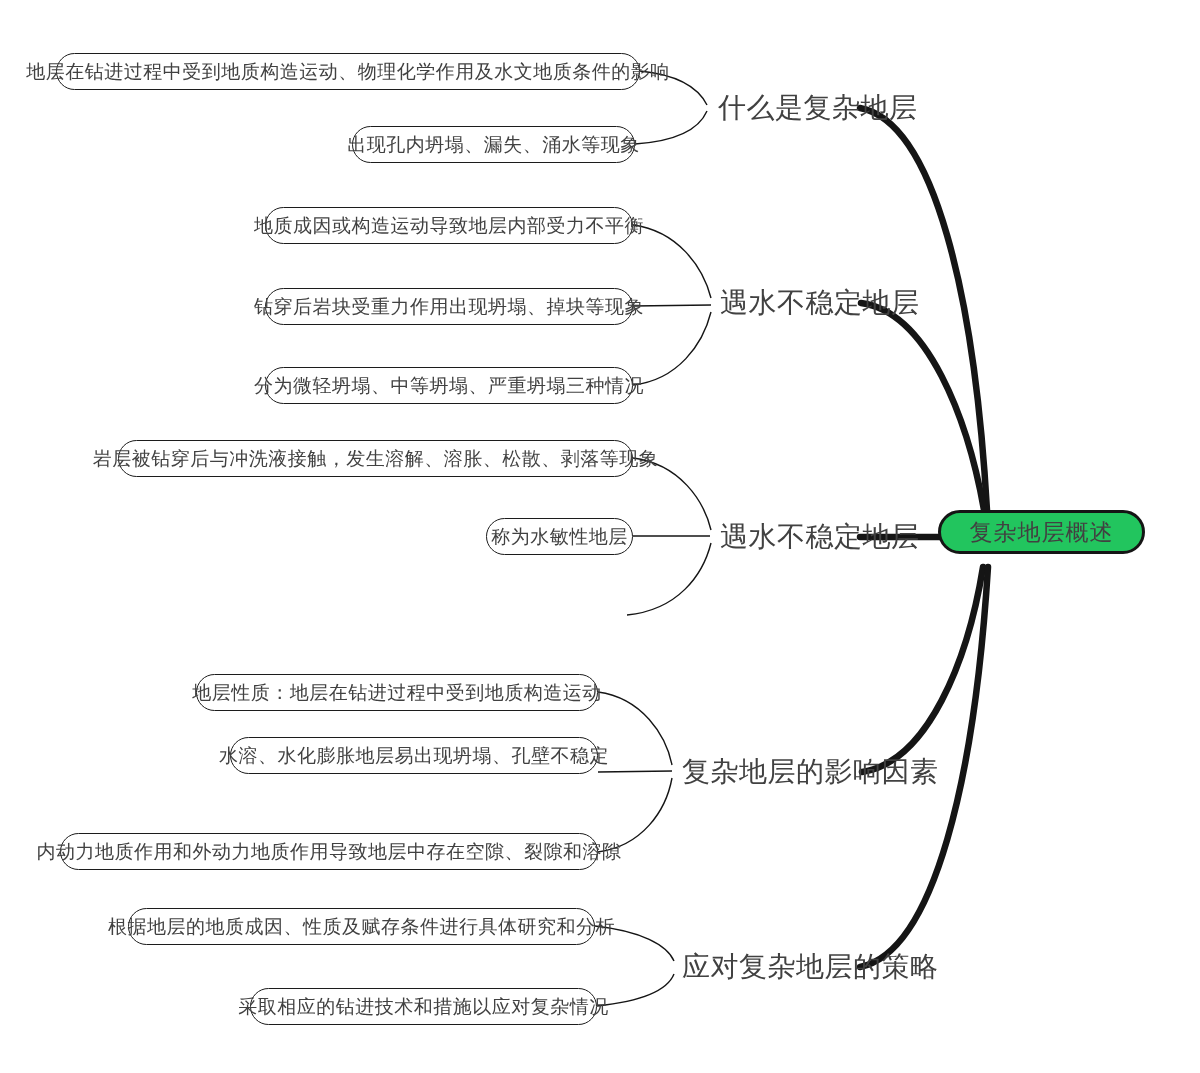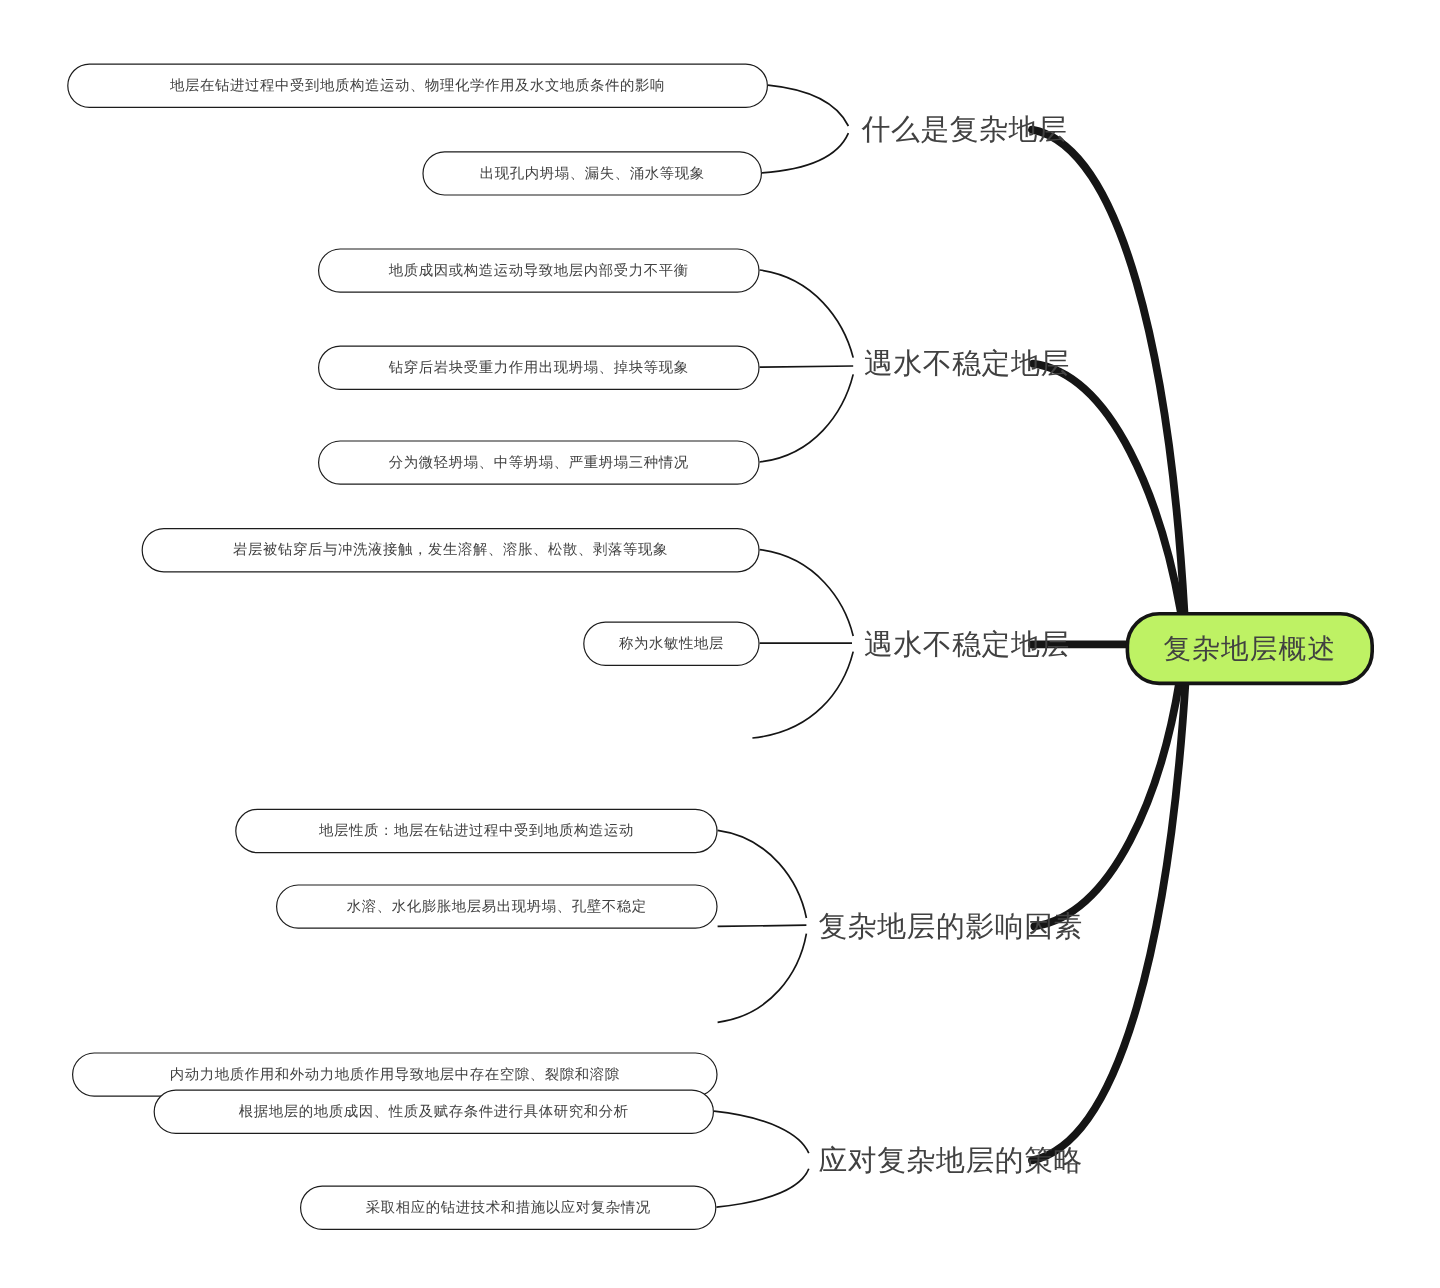--- a/index.html
+++ b/index.html
@@ -11,43 +11,43 @@
   #canvas{position:absolute;left:0;top:0;width:1200px;height:1073px;}
   svg.connectors{position:absolute;left:0;top:0;pointer-events:none;}
   .leaf{
     position:absolute;
     box-sizing:border-box;
     height:37px;
     border:1.5px solid #1c1c1c;
     border-radius:18.5px;
     background:#ffffff;
     color:#414141;
-    font-size:12px;
+    font-size:19px;
     letter-spacing:0.5px;
     display:flex;align-items:center;justify-content:center;
     white-space:nowrap;
     z-index:2;
   }
   .blabel{
     position:absolute;
     height:26px;
     color:#414141;
-    font-size:24px;
+    font-size:28px;
     letter-spacing:0.5px;
     display:flex;align-items:center;
     white-space:nowrap;
     z-index:2;
   }
   .root-node{
     position:absolute;
     box-sizing:border-box;
-    left:938px;top:510px;width:207px;height:61px;
+    left:938px;top:510px;width:207px;height:44px;
     border:3px solid #151515;
     border-radius:28px;
-    background:#bef264;
+    background:#22c55e;
     color:#414141;
     font-size:23px;
     letter-spacing:1px;
     display:flex;align-items:center;justify-content:center;
     white-space:nowrap;
     z-index:3;
   }
 </style>
 </head>
 <body>
@@ -93,21 +93,21 @@
   <div class="leaf" style="left:265px;top:288px;width:368px;">钻穿后岩块受重力作用出现坍塌、掉块等现象</div>
   <div class="leaf" style="left:265px;top:367px;width:368px;">分为微轻坍塌、中等坍塌、严重坍塌三种情况</div>
   <div class="blabel" style="left:720px;top:290px;">遇水不稳定地层</div>
 
   <div class="leaf" style="left:118px;top:440px;width:515px;">岩层被钻穿后与冲洗液接触，发生溶解、溶胀、松散、剥落等现象</div>
   <div class="leaf" style="left:486px;top:518px;width:147px;">称为水敏性地层</div>
   <div class="blabel" style="left:720px;top:524px;">遇水不稳定地层</div>
 
   <div class="leaf" style="left:196px;top:674px;width:402px;">地层性质：地层在钻进过程中受到地质构造运动</div>
   <div class="leaf" style="left:230px;top:737px;width:368px;">水溶、水化膨胀地层易出现坍塌、孔壁不稳定</div>
-  <div class="leaf" style="left:60px;top:877px;width:538px;">内动力地质作用和外动力地质作用导致地层中存在空隙、裂隙和溶隙</div>
+  <div class="leaf" style="left:60px;top:833px;width:538px;">内动力地质作用和外动力地质作用导致地层中存在空隙、裂隙和溶隙</div>
   <div class="blabel" style="left:682px;top:759px;">复杂地层的影响因素</div>
 
   <div class="leaf" style="left:128px;top:908px;width:467px;">根据地层的地质成因、性质及赋存条件进行具体研究和分析</div>
   <div class="leaf" style="left:250px;top:988px;width:347px;">采取相应的钻进技术和措施以应对复杂情况</div>
   <div class="blabel" style="left:682px;top:954px;">应对复杂地层的策略</div>
 
   <div class="root-node">复杂地层概述</div>
 
 </div>
 

